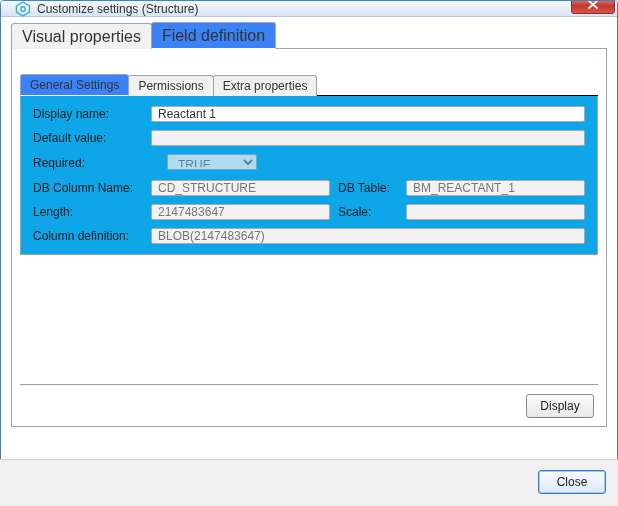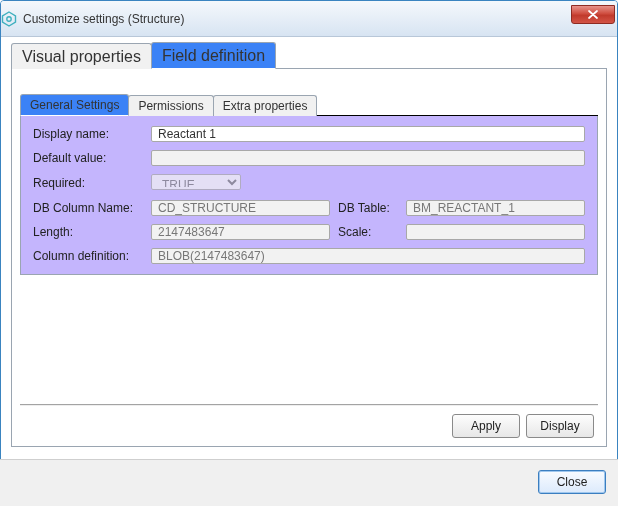--- a/index.html
+++ b/index.html
@@ -9,25 +9,25 @@
     font-family: "Segoe UI", Tahoma, sans-serif;
     font-size: 12px;
     background: #fff;
     width: 618px;
     height: 506px;
     overflow: hidden;
     border: 1px solid #3a84c0;
     border-radius: 4px;
   }
   .titlebar {
-    height: 36px;
+    height: 16px;
     background: linear-gradient(to bottom, #f4f8fc 0%, #e6eef7 50%, #d7e4f2 100%);
     display: flex;
     align-items: center;
-    padding: 0 2px 0 0;
+    padding: 0 2px 0 14px;
     border-bottom: 1px solid #b8c7d8;
   }
   .titlebar .app-icon {
     width: 16px;
     height: 16px;
     margin-right: 6px;
   }
   .titlebar .title {
     flex: 1;
     color: #333;
@@ -92,21 +92,21 @@
     display: flex;
     align-items: flex-end;
     border-bottom: 1px solid #000000;
     height: 23px;
   }
   .inner-tabstrip .tab { font-size: 12px; padding: 3px 9px 3px 9px; }
   .inner-panel {
     border: 1px solid #9aa5b1;
     border-top: none;
     padding: 10px 12px;
-    background: #c4b5fd;
+    background: #0ea5e9;
     flex: 0 0 auto;
   }
   .form-grid {
     display: grid;
     grid-template-columns: 110px 1fr 60px 1fr;
     row-gap: 8px;
     column-gap: 8px;
     align-items: center;
   }
   .form-grid .span3 { grid-column: 2 / 5; }
@@ -126,20 +126,21 @@
     color: #777;
     display: flex;
     align-items: center;
     cursor: default;
   }
   select.combo {
     background: #f2f2f2;
     color: #777;
     width: 90px;
     cursor: default;
+    margin-left: 16px;
   }
   .spacer-below-inner { flex: 1; }
   .divider {
     height: 1px;
     border-top: 1px solid #a3a3a3;
     border-bottom: 1px solid #eee;
     margin: 8px 0;
   }
   .btn-row {
     display: flex;
@@ -235,21 +236,20 @@
         <div class="lbl">Column definition:</div>
         <div class="readonly-box span3">BLOB(2147483647)</div>
 
       </div>
     </div>
 
     <div class="spacer-below-inner"></div>
     <div class="divider"></div>
 
     <div class="btn-row">
-      <button class="btn">Apply</button>
       <button class="btn">Display</button>
     </div>
 
   </div>
 
 </div>
 
 <div class="footer">
   <button class="btn primary">Close</button>
 </div>

